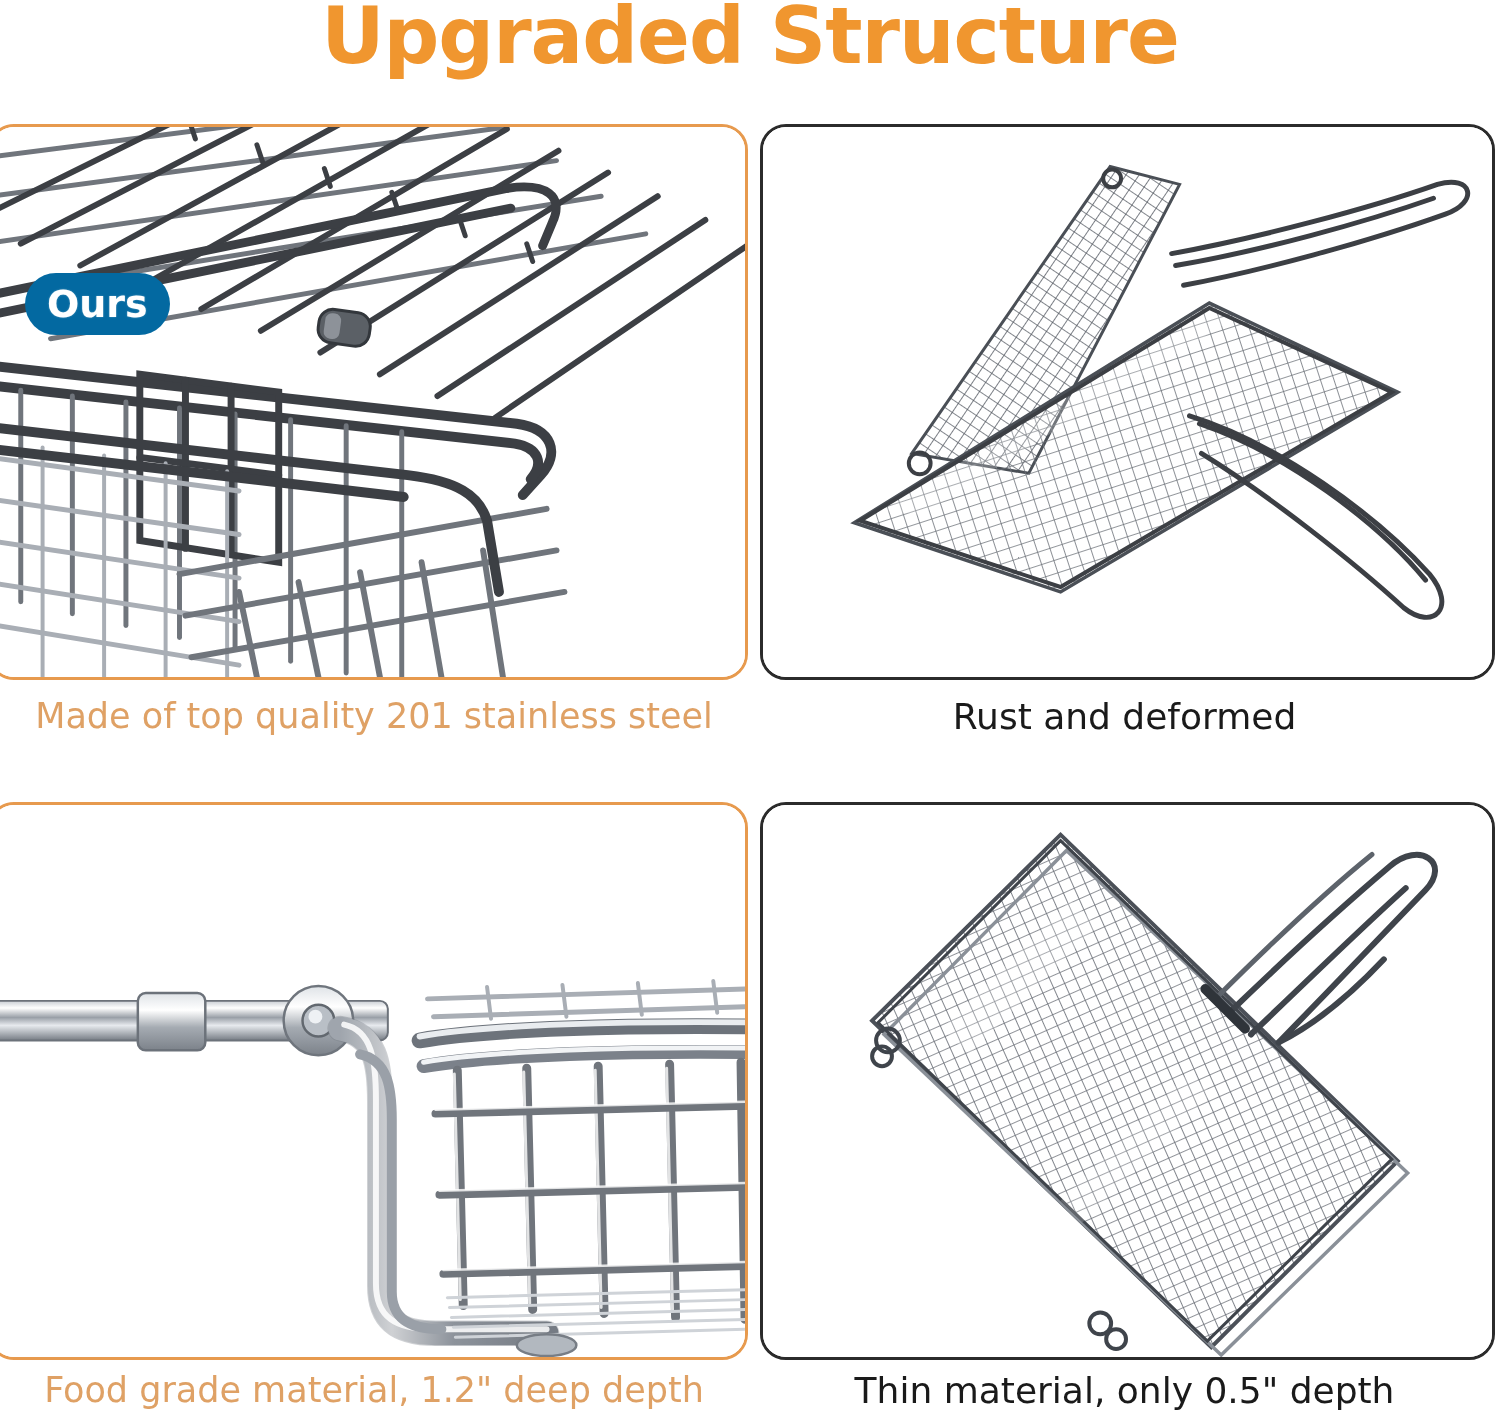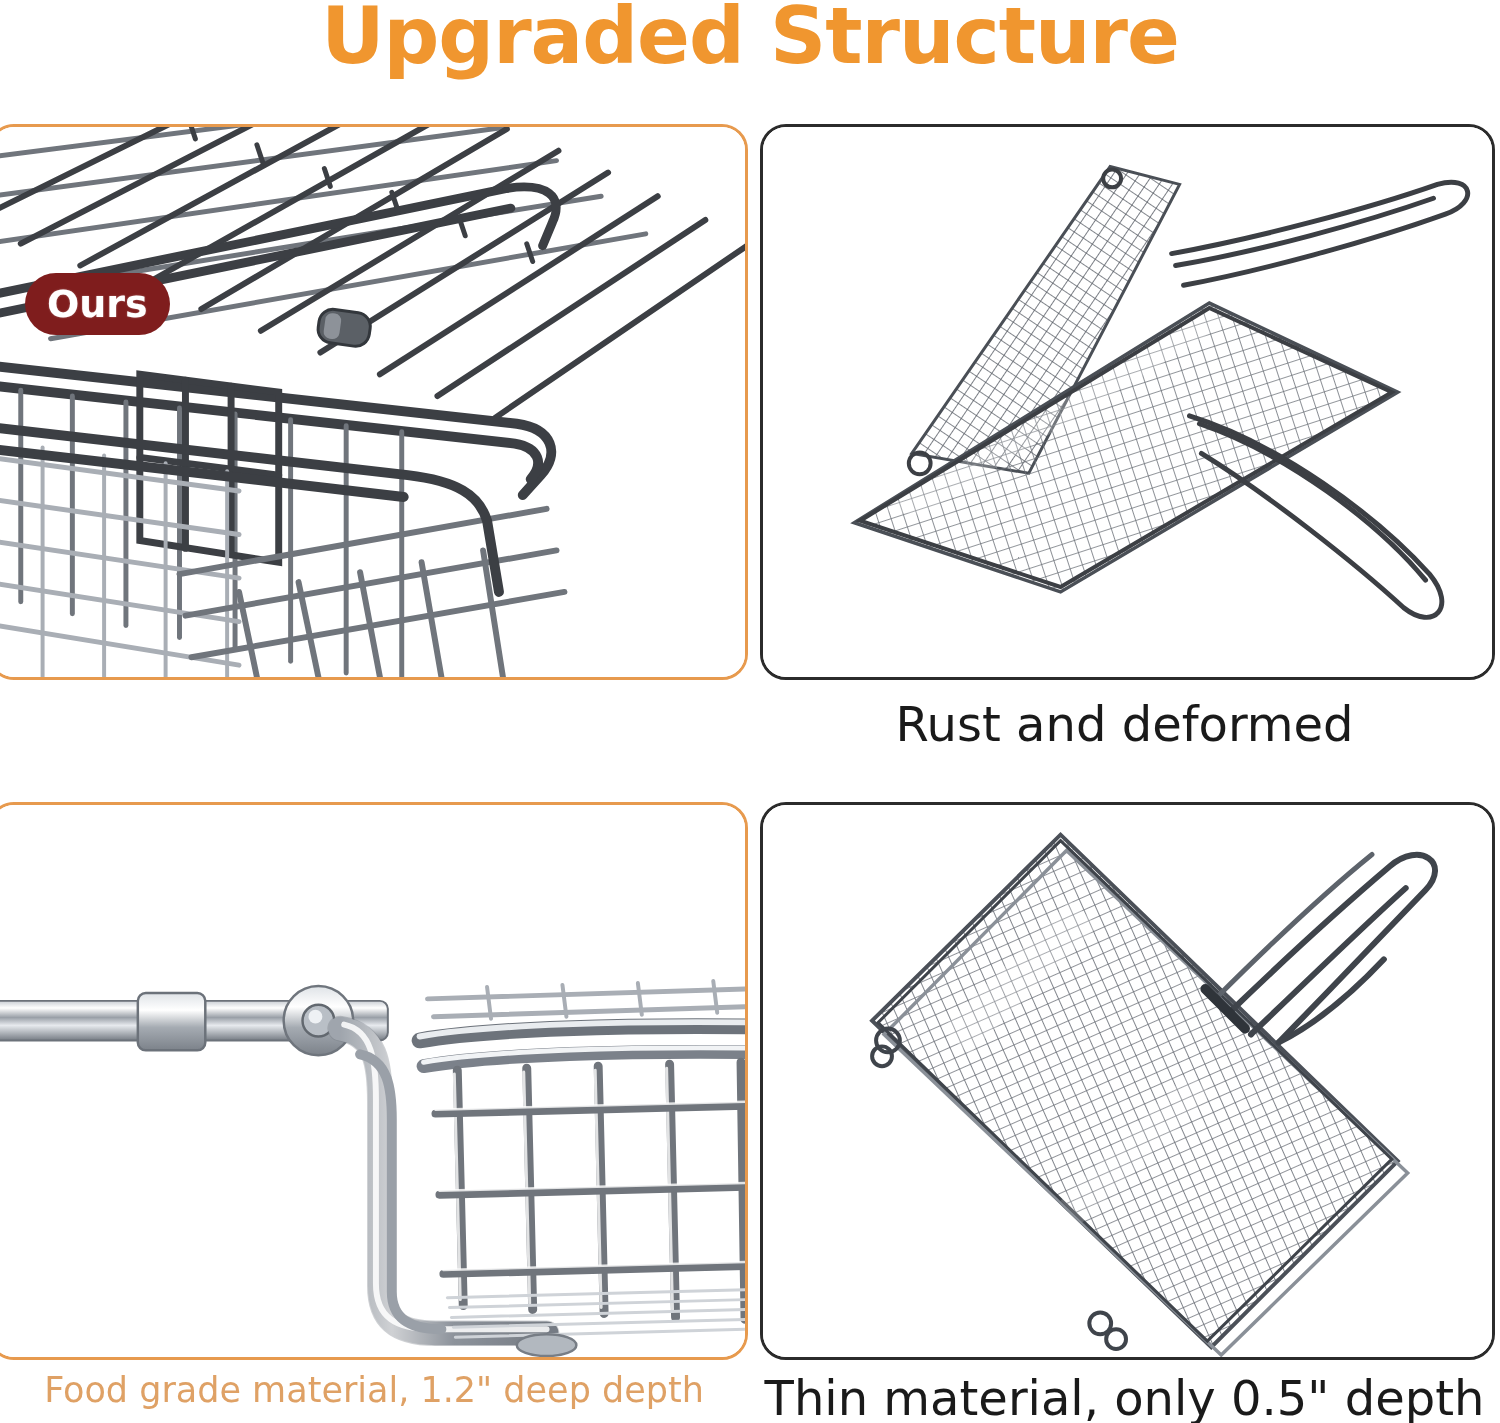--- a/index.html
+++ b/index.html
@@ -51,33 +51,33 @@
     align-items: center;
     justify-content: center;
     font-family: "DejaVu Sans", sans-serif;
     font-weight: bold;
     color: #ffffff;
     border-radius: 999px;
     line-height: 1;
     padding: 0 22px;
     text-shadow: 0 0 2px rgba(255,255,255,0.35);
   }
-  .badge-ours   { background: #7f1d1d; }
+  .badge-ours   { background: #0369a1; }
 
   .badge-tl { left: 34px;  top: 146px; height: 62px; font-size: 38px; }
 
   
   .caption {
     position: absolute;
     text-align: center;
     font-family: "DejaVu Sans", sans-serif;
     line-height: 1.28;
   }
   .caption.orange { color: #DFA165; font-size: 35px; }
-  .caption.dark   { color: #1A1A1A; font-size: 48px; }
+  .caption.dark   { color: #1A1A1A; font-size: 36px; }
 
   .cap-tl { left: 0;    top: 694px;  width: 748px; }
   .cap-tr { left: 752px; top: 694px;  width: 745px; }
   .cap-bl { left: 0;    top: 1368px; width: 748px; }
   .cap-br { left: 752px; top: 1368px; width: 745px; }
 
   
   .art { position: absolute; left: 0; top: 0; width: 100%; height: 100%; }
   .art svg { display: block; width: 100%; height: 100%; }
 
@@ -390,20 +390,21 @@
 
           <polygon points="180,226 310,96 338,122 208,252" fill="#ffffff" opacity="0.25"></polygon>
           <polygon points="300,400 430,270 452,292 322,422" fill="#ffffff" opacity="0.18"></polygon>
         </g>
       </svg>
     </div>
 
   </div>
 
   <div class="caption orange cap-tl">
+    <div>Made of top quality 201 stainless steel</div>
   </div>
 
   <div class="caption dark cap-tr">
     <div>Rust and deformed</div>
   </div>
 
   <div class="caption orange cap-bl">
     <div>Food grade material, 1.2" deep depth</div>
   </div>
 

